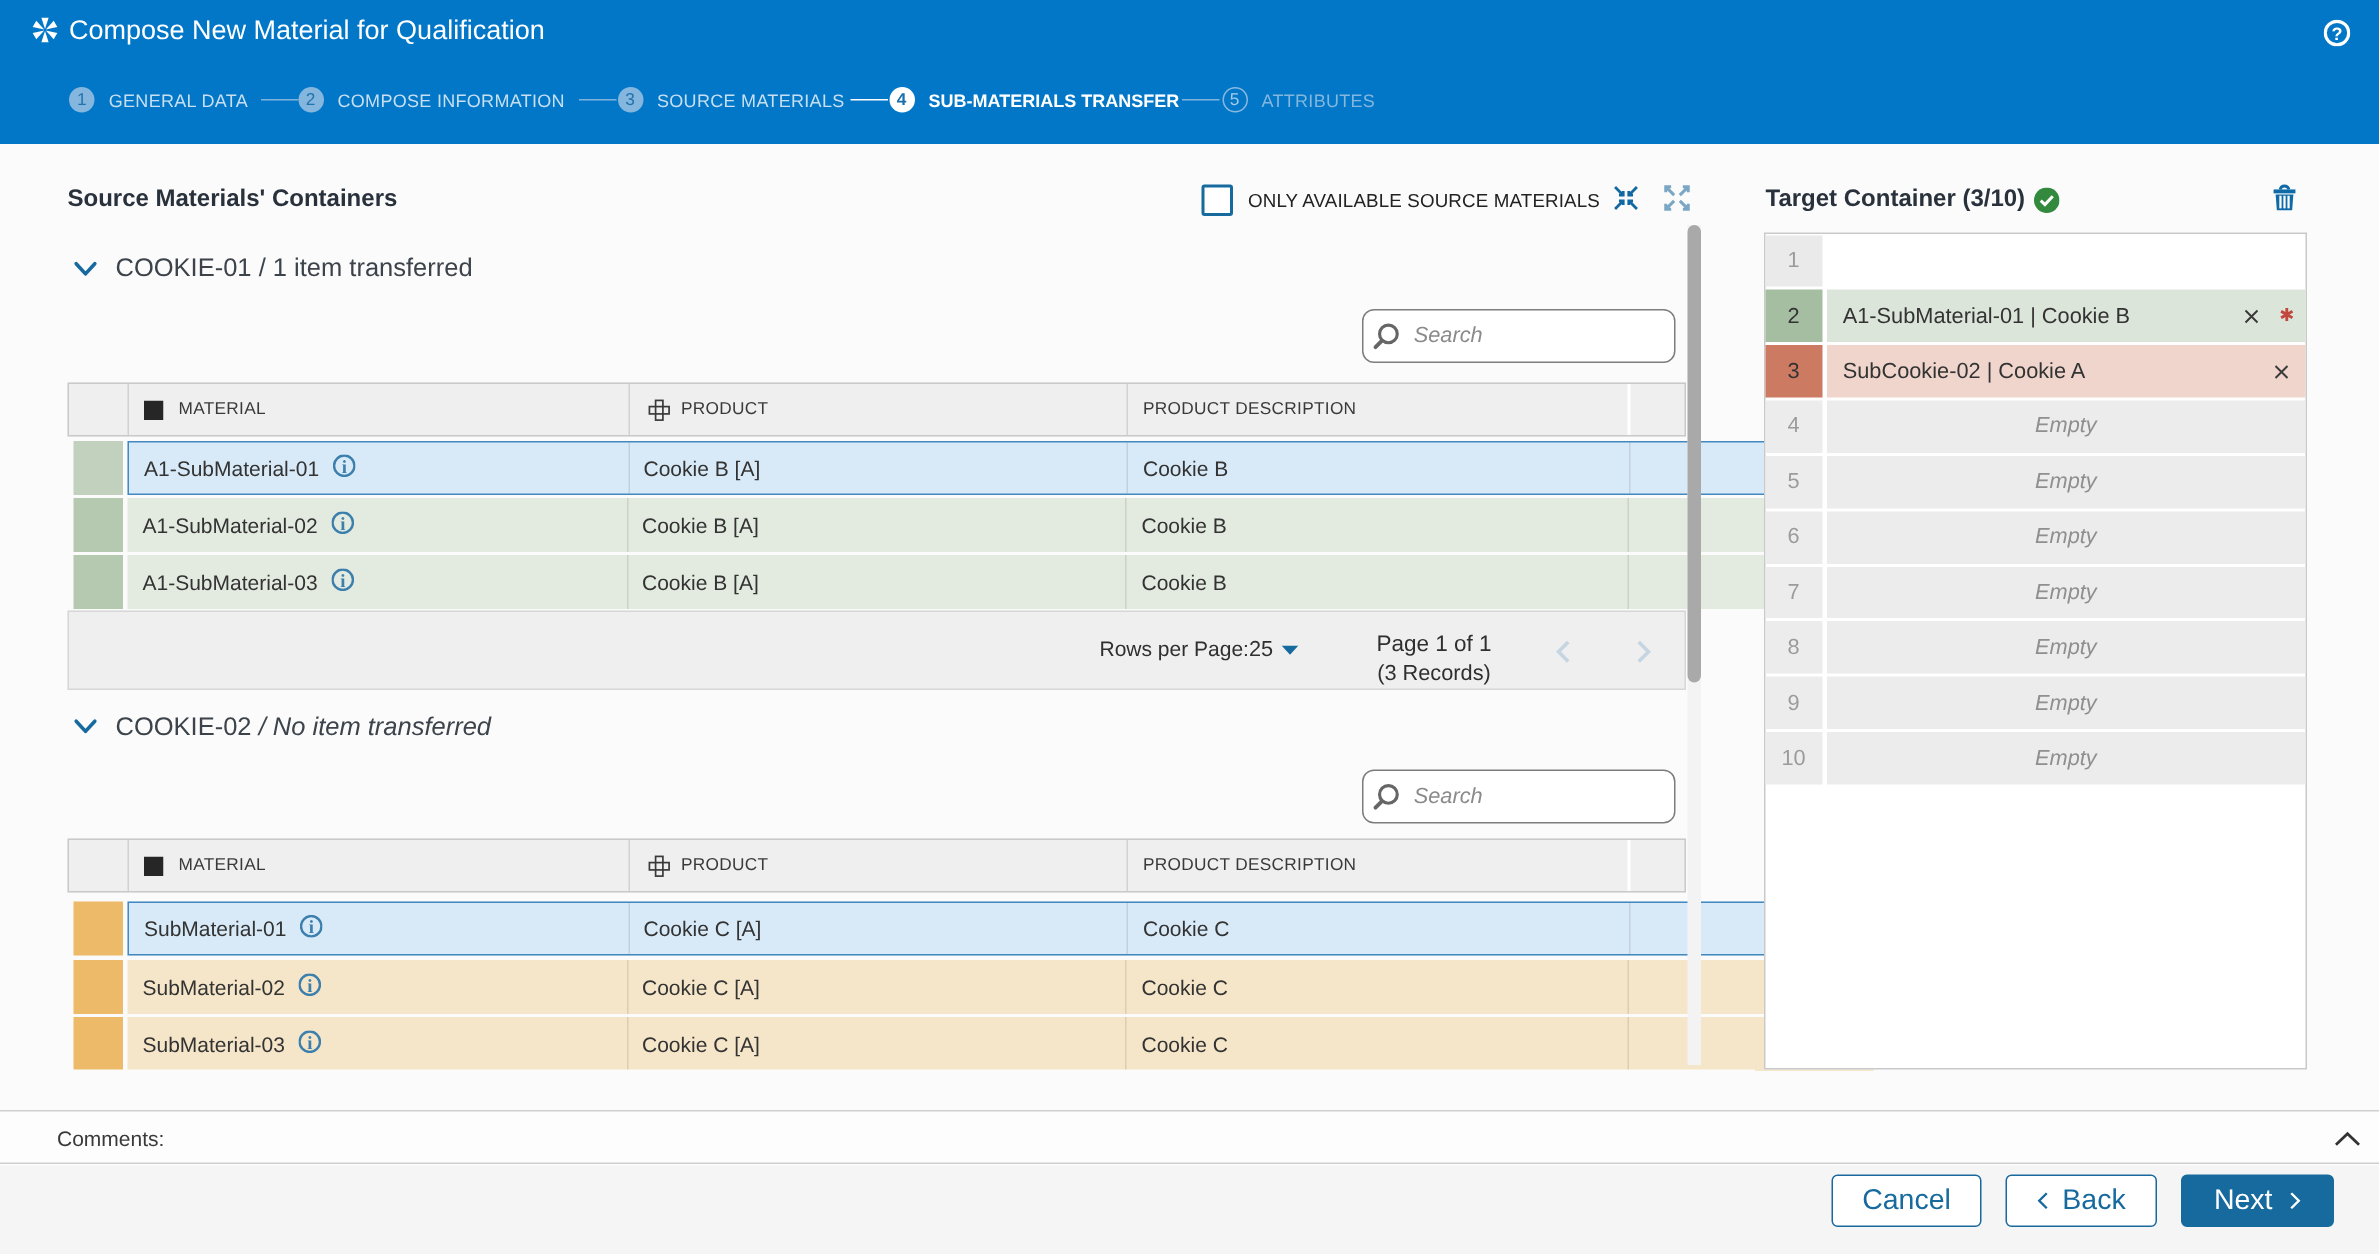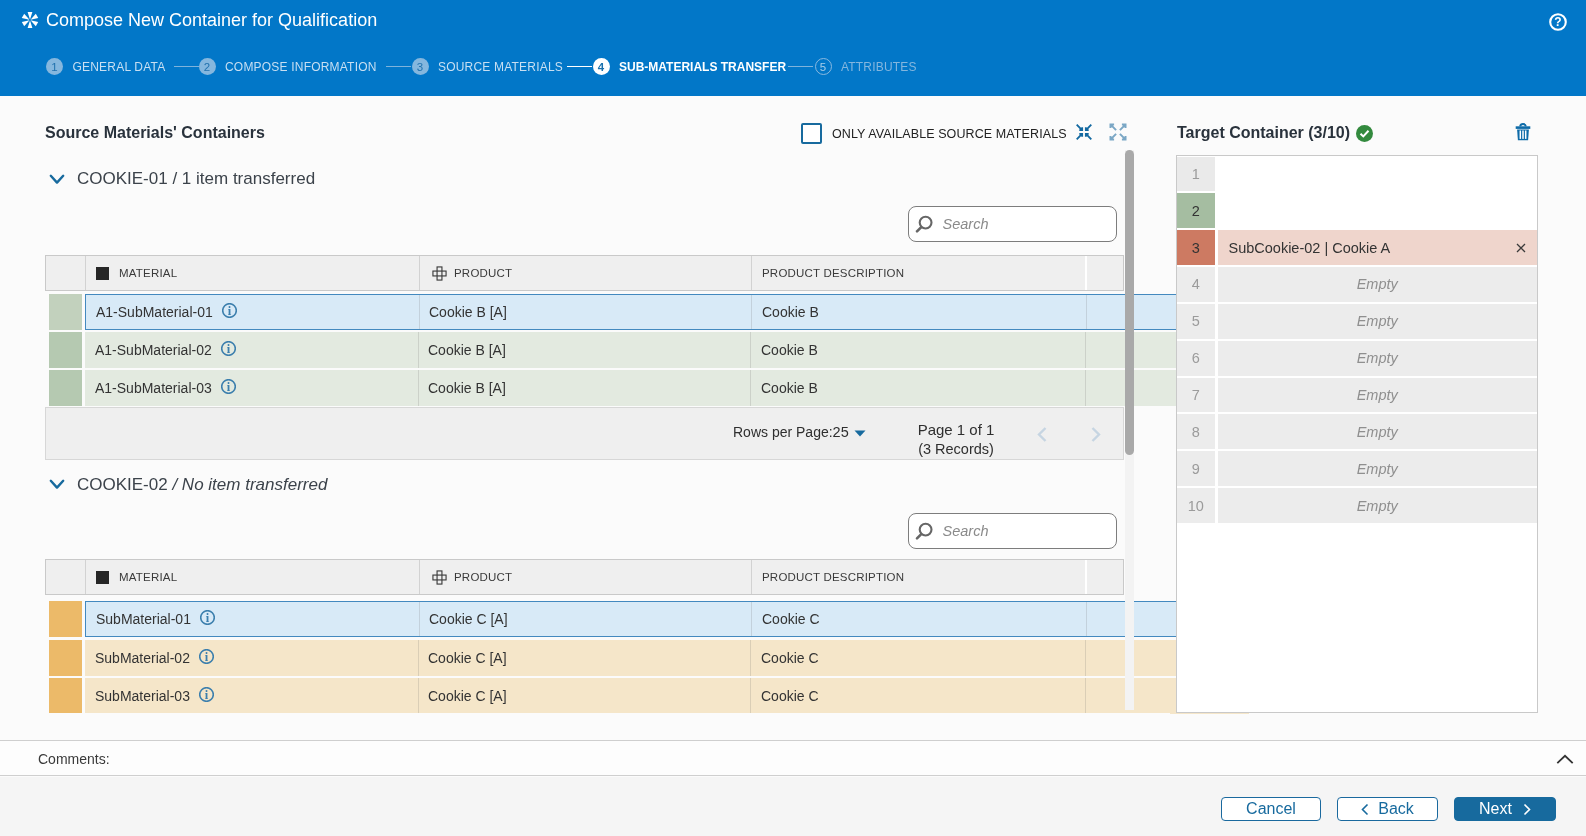--- a/index.html
+++ b/index.html
@@ -67,22 +67,22 @@
      display:flex; align-items:center; justify-content:center; font-size:14.5px; color:#9b9b9b; }
   .trow .cnt { position:absolute; left:40.5px; top:0; width:319.5px; height:34.8px; background:#ececec;
      display:flex; align-items:center; font-size:14.5px; color:#333; }
   .trow .cnt .empty { width:100%; text-align:center; font-style:italic; color:#8f8f8f; }
 
   
   #comments { position:absolute; left:0; top:740px; width:1586px; height:36px; background:#fdfdfd;
      border-top:1px solid #cfcfcf; border-bottom:1px solid #cfcfcf; }
   #comments .lbl { position:absolute; left:38px; top:10px; font-size:14px; color:#3a3a3a; }
   #footer { position:absolute; left:0; top:777px; width:1586px; height:59px; background:#f5f5f5; }
-  .btn { position:absolute; top:20px; height:24px; border:1px solid #1a699e; border-radius:4px;
-     background:#fff; color:#176a9e; font-size:16px; display:flex; align-items:center; justify-content:center; }
+  .btn { position:absolute; top:6px; height:35px; border:1px solid #1a699e; border-radius:4px;
+     background:#fff; color:#176a9e; font-size:19px; display:flex; align-items:center; justify-content:center; }
   #btn-cancel { left:1221px; width:100px; }
   #btn-back { left:1337px; width:101px; }
   #btn-next { left:1454px; width:102px; background:#176a9e; color:#fff; border-color:#176a9e; }
 
   
   #sbtrack { position:absolute; left:1125px; top:150px; width:9px; height:560px; background:#f3f3f3; }
   #sbthumb { position:absolute; left:0; top:0; width:9px; height:305px; background:#a9a9a9; border-radius:5px; }
 </style>
 </head>
 <body>
@@ -90,21 +90,21 @@
   <svg id="asticon" class="abs" style="left:20.5px;top:10.5px" width="18" height="18" viewBox="0 0 18 18">
     <g fill="#fff">
       <path d="M9 8.4 L6.6 0.9 L11.4 0.9 Z"></path>
       <path d="M9 8.4 L6.6 0.9 L11.4 0.9 Z" transform="rotate(60 9 9)"></path>
       <path d="M9 8.4 L6.6 0.9 L11.4 0.9 Z" transform="rotate(120 9 9)"></path>
       <path d="M9 8.4 L6.6 0.9 L11.4 0.9 Z" transform="rotate(180 9 9)"></path>
       <path d="M9 8.4 L6.6 0.9 L11.4 0.9 Z" transform="rotate(240 9 9)"></path>
       <path d="M9 8.4 L6.6 0.9 L11.4 0.9 Z" transform="rotate(300 9 9)"></path>
     </g>
   </svg>
-  <div id="title">Compose New Container for Qualification</div>
+  <div id="title">Compose New Material for Qualification</div>
   <svg id="helpicon" width="18" height="18" viewBox="0 0 18 18">
     <circle cx="9" cy="9" r="7.8" fill="none" stroke="#fff" stroke-width="2.1"></circle>
     <text x="9" y="13.4" text-anchor="middle" fill="#fff" font-size="12" font-weight="bold" font-family="Liberation Sans">?</text>
   </svg>
 
   <div class="step" style="left:46px">
       <div class="scirc">1</div>
       <div class="slabel">GENERAL DATA</div>
     </div>
   <div class="sline" style="left:173.5px"></div>
@@ -314,20 +314,23 @@
     <rect x="7.25" y="8.5" width="1.5" height="8.4"></rect>
     <rect x="9.95" y="8.5" width="1.5" height="8.4"></rect>
   </g>
 </svg>
 <div id="tgtpanel">
   <div class="trow" style="top:0.5px">
       <div class="num" style="background:#eaeaea">1</div>
     </div>
   <div class="trow" style="top:37.35px">
       <div class="num" style="background:#a5bda1;color:#333">2</div>
+      <div class="cnt" style="background:#dce5d9;padding-left:11px">A1-SubMaterial-01 | Cookie B<svg style="position:absolute;left:278.5px;top:12.6px" width="10" height="10" viewBox="0 0 10 10">
+          <path d="M1 1 L9 9 M9 1 L1 9" stroke="#3a3a3a" stroke-width="1.3" fill="none"></path>
+        </svg><span style="position:absolute;left:302px;top:9px;color:#c2473e;font-size:12px;line-height:16px">✱</span></div>
     </div>
   <div class="trow" style="top:74.2px">
       <div class="num" style="background:#cd7a62;color:#333">3</div>
       <div class="cnt" style="background:#efd5cc;padding-left:11px">SubCookie-02 | Cookie A<svg style="position:absolute;left:298.5px;top:12.6px" width="10" height="10" viewBox="0 0 10 10">
           <path d="M1 1 L9 9 M9 1 L1 9" stroke="#3a3a3a" stroke-width="1.3" fill="none"></path>
         </svg></div>
     </div>
   <div class="trow" style="top:111.05px">
       <div class="num">4</div>
       <div class="cnt">

